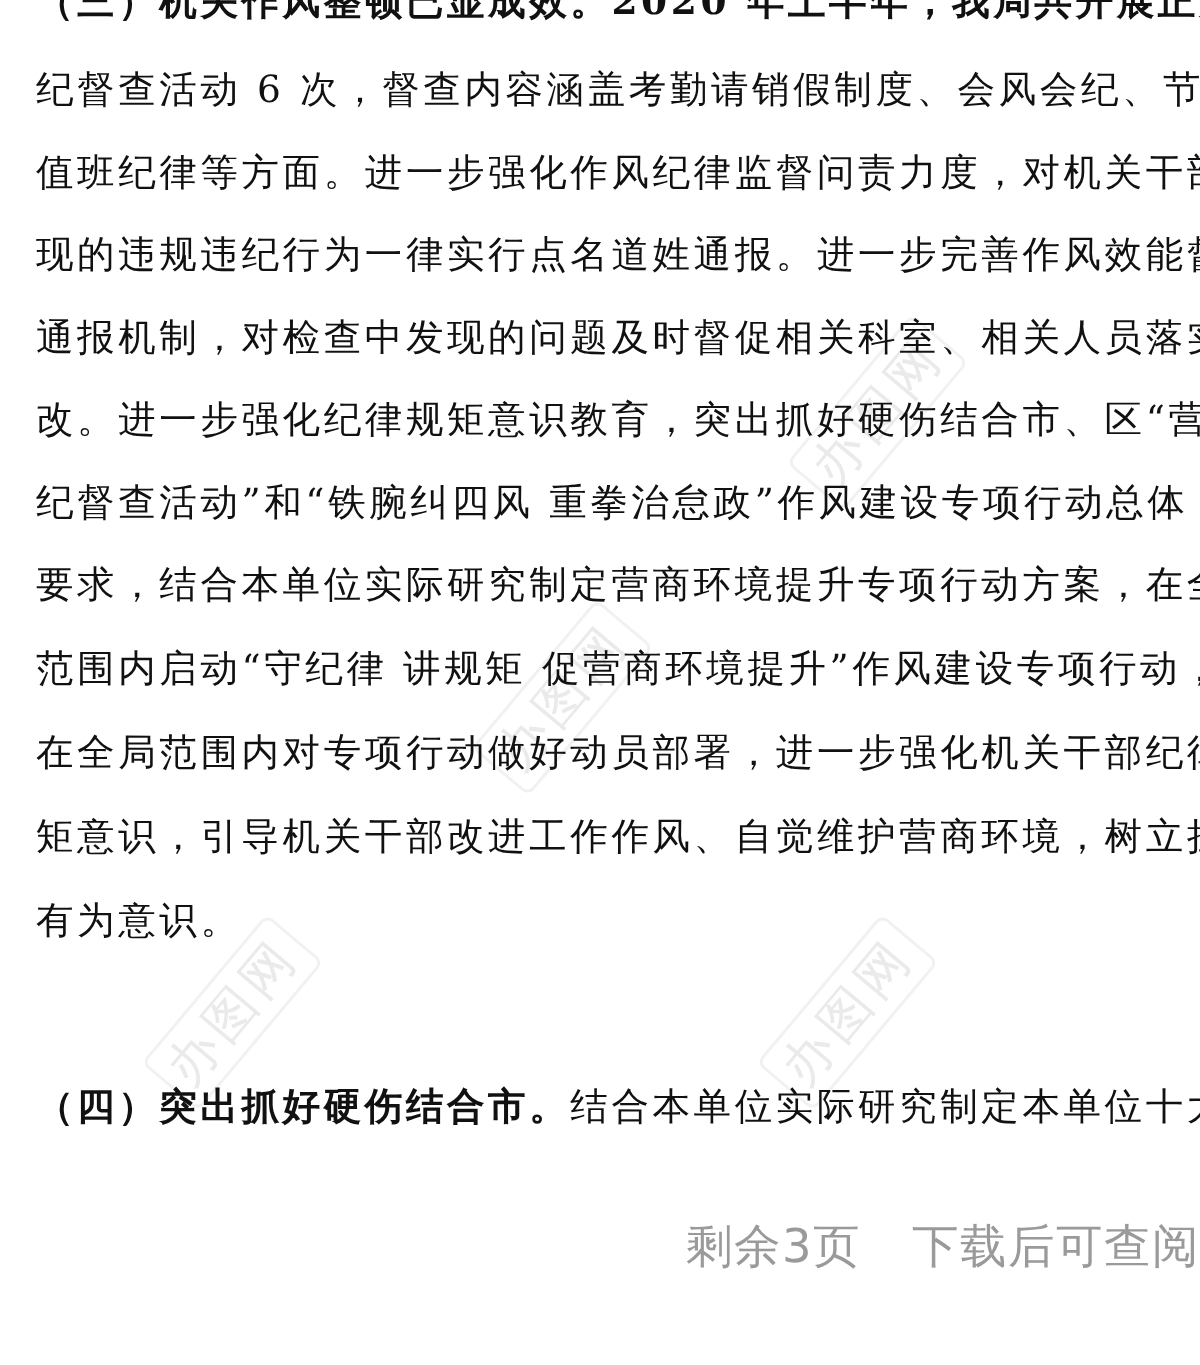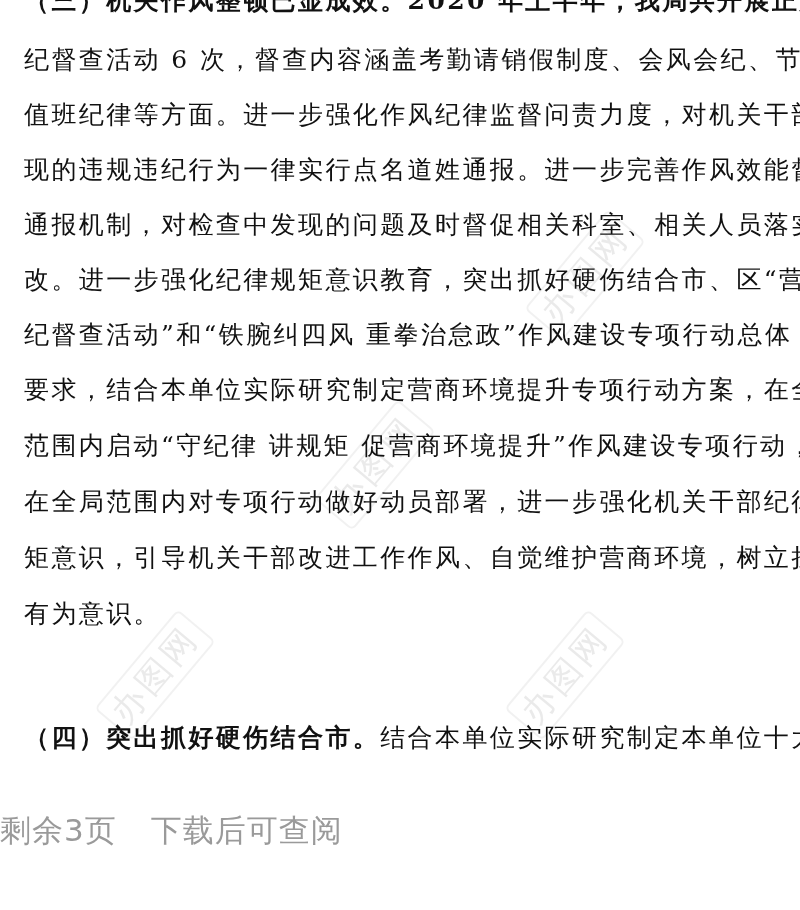--- a/index.html
+++ b/index.html
@@ -47,21 +47,21 @@
       white-space: nowrap;
       border: 2px solid rgba(190,190,190,0.22);
       border-radius: 6px;
       padding: 0 6px;
     }
     .footer-note {
       position: absolute;
       left: 0;
       width: 800px;
       top: 810px;
-      text-align: left;
+      text-align: right;
       font-family: "DejaVu Sans", "Liberation Sans", sans-serif;
       font-size: 31px;
       color: #9a9a9a;
       letter-spacing: 1px;
     }
     .footer-note span + span {
       margin-left: 34px;
     }
   </style>
 </head>

